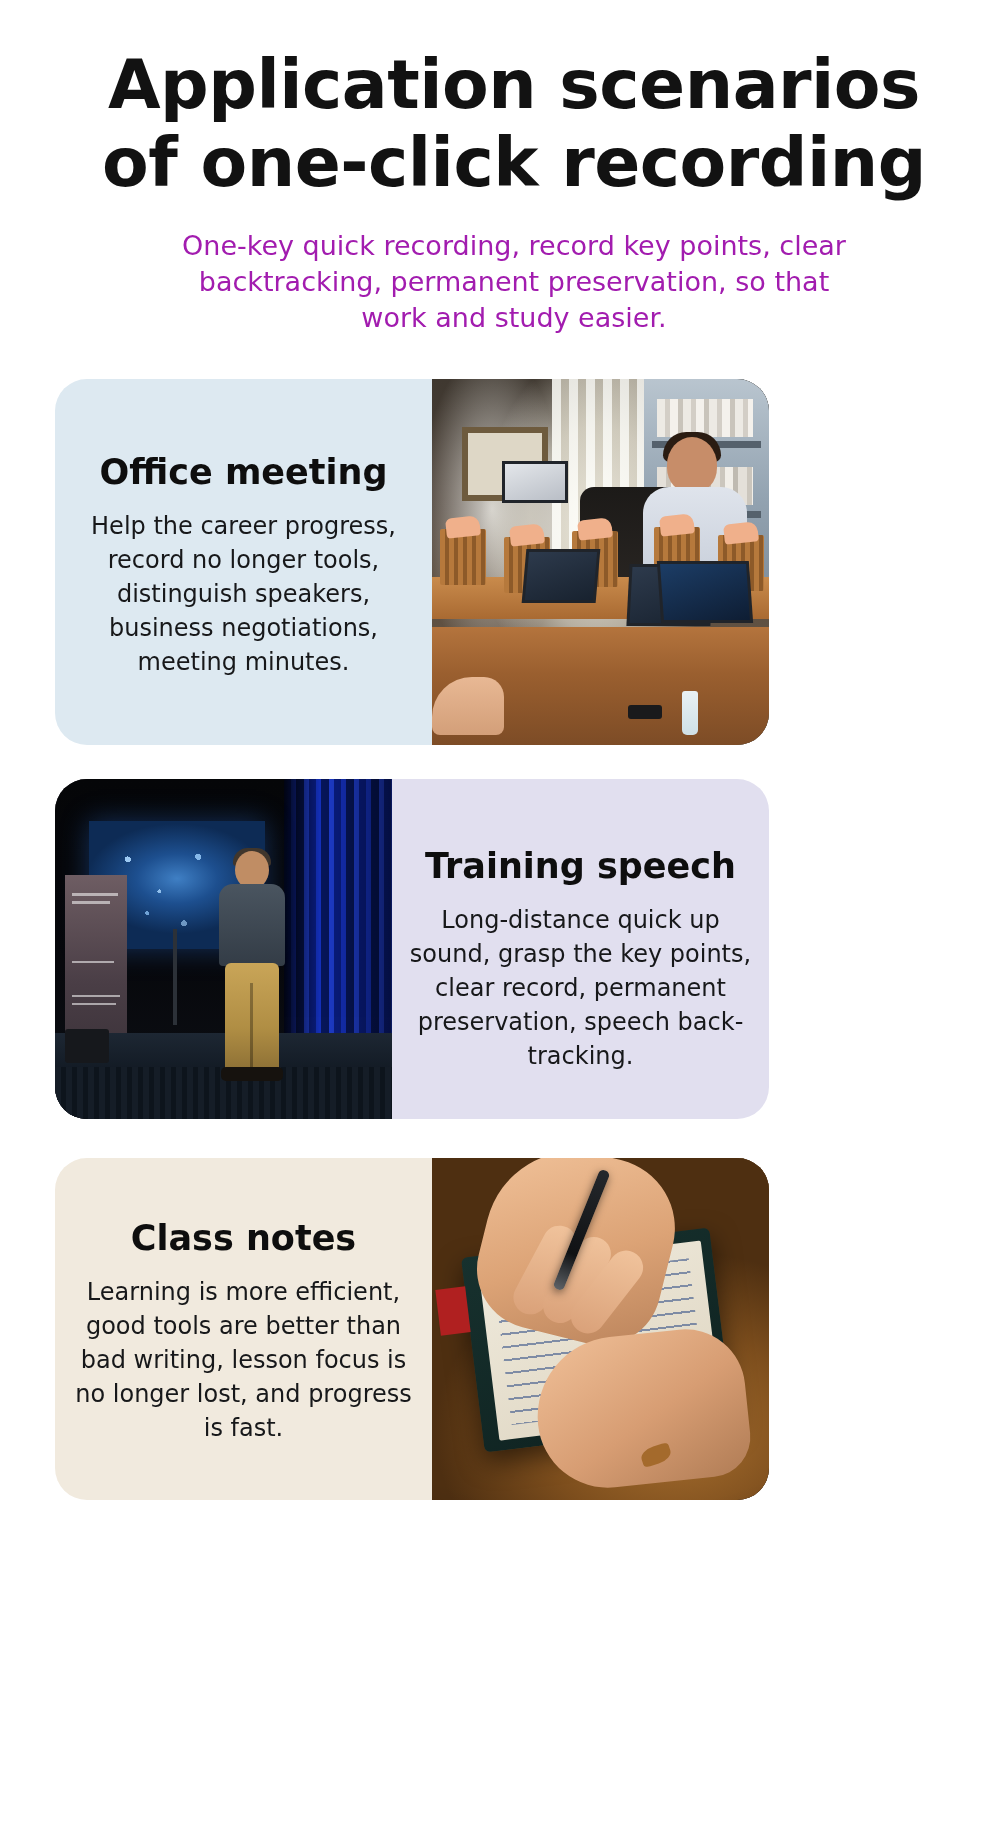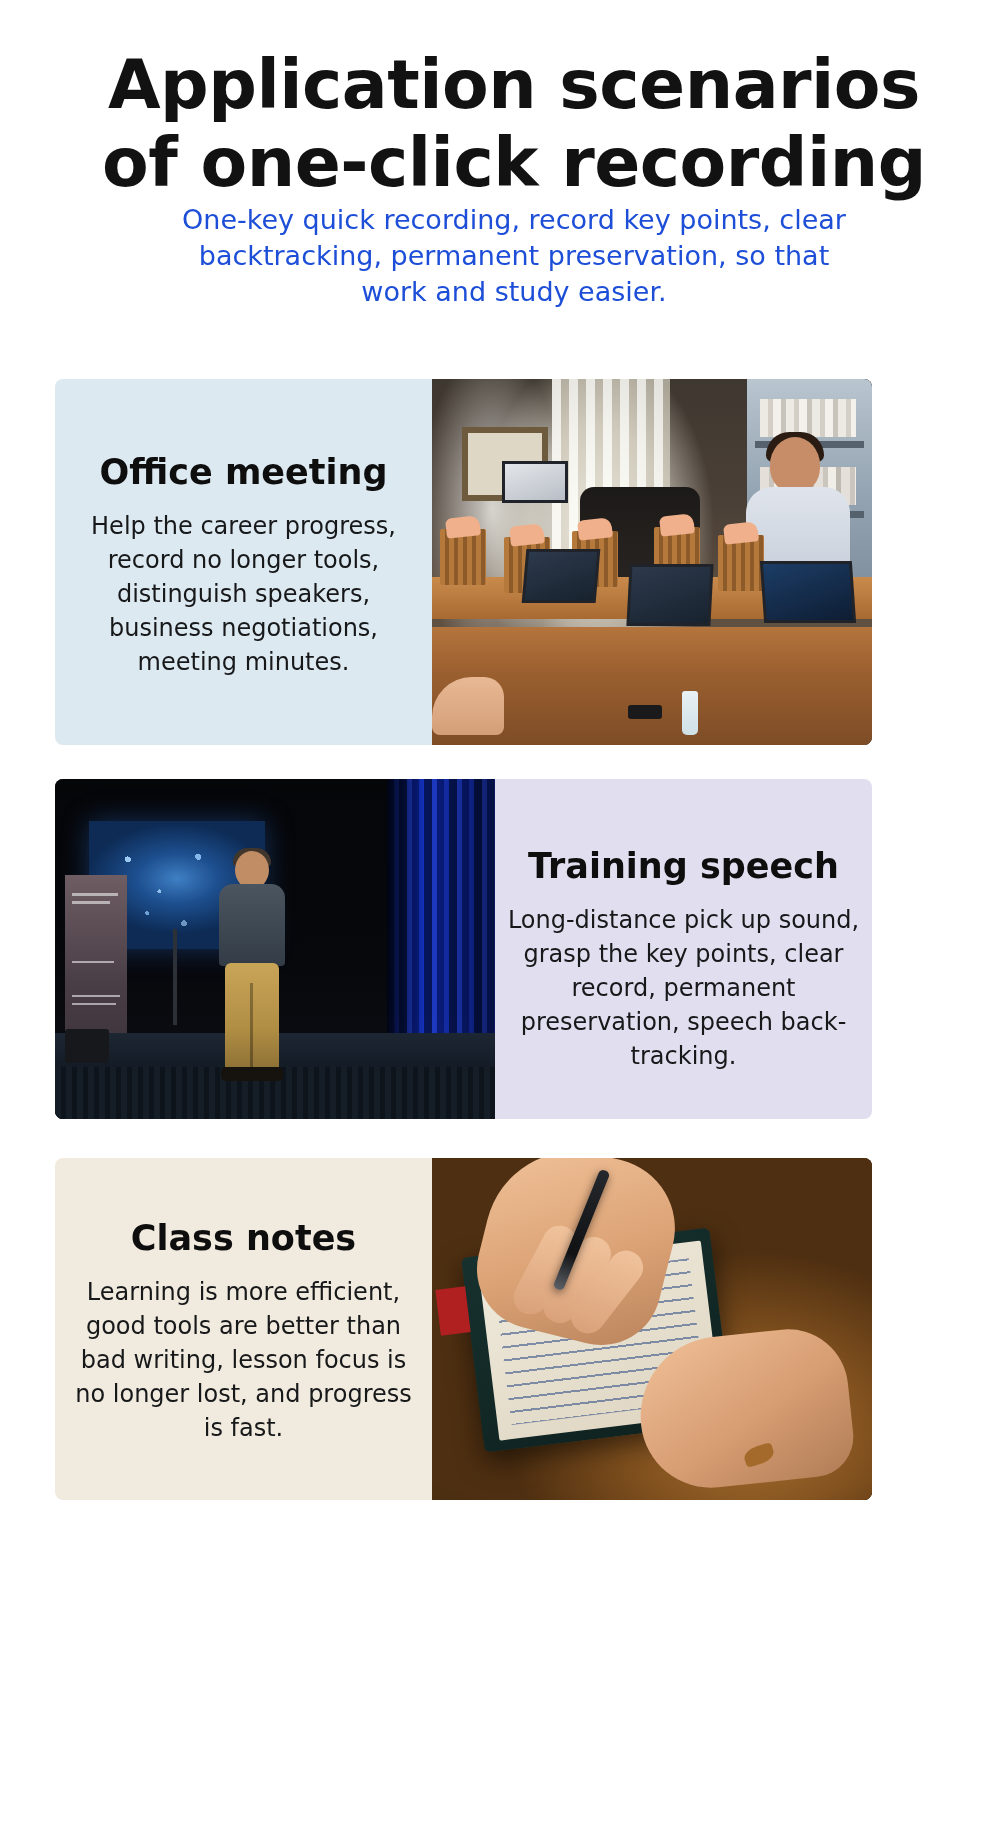--- a/index.html
+++ b/index.html
@@ -30,33 +30,34 @@
   }
   .title {
     font-size: 68px;
     line-height: 78px;
     font-weight: 700;
     color: #121212;
     letter-spacing: -0.5px;
     padding: 0 60px;
   }
   .subtitle {
+    margin-top: 26px;
     font-size: 27px;
     line-height: 36px;
     font-weight: 400;
-    color: #1d4ed8;
+    color: #a21caf;
     padding: 0 150px;
   }
 
   
   .card {
     position: absolute;
     left: 55px;
-    width: 817px;
-    border-radius: 8px;
+    width: 714px;
+    border-radius: 32px;
     overflow: hidden;
     display: flex;
   }
   .card-1 { top: 379px;  height: 366px; background: #dde9f1; }
   .card-2 { top: 779px;  height: 340px; background: #e1dfef; }
   .card-3 { top: 1158px; height: 342px; background: #f1eade; }
 
   .card-text {
     flex: 0 0 377px;
     display: flex;
@@ -429,21 +430,21 @@
           <div class="hair"></div>
             <div class="head"></div>
           <div class="torso"></div>
             <div class="legs"></div>
             <div class="shoes"></div>
         </div>
       </div>
     </div>
     <div class="card-text">
       <div class="card-heading">Training speech</div>
-      <div class="card-body">Long-distance pick up sound, grasp the key points, clear record, permanent preservation, speech back-tracking.</div>
+      <div class="card-body">Long-distance quick up sound, grasp the key points, clear record, permanent preservation, speech back-tracking.</div>
     </div>
   </div>
 
   <div class="card card-3">
     <div class="card-text">
       <div class="card-heading">Class notes</div>
       <div class="card-body">Learning is more efficient, good tools are better than bad writing, lesson focus is no longer lost, and progress is fast.</div>
     </div>
     <div class="card-media">
       <div class="photo-notes">

